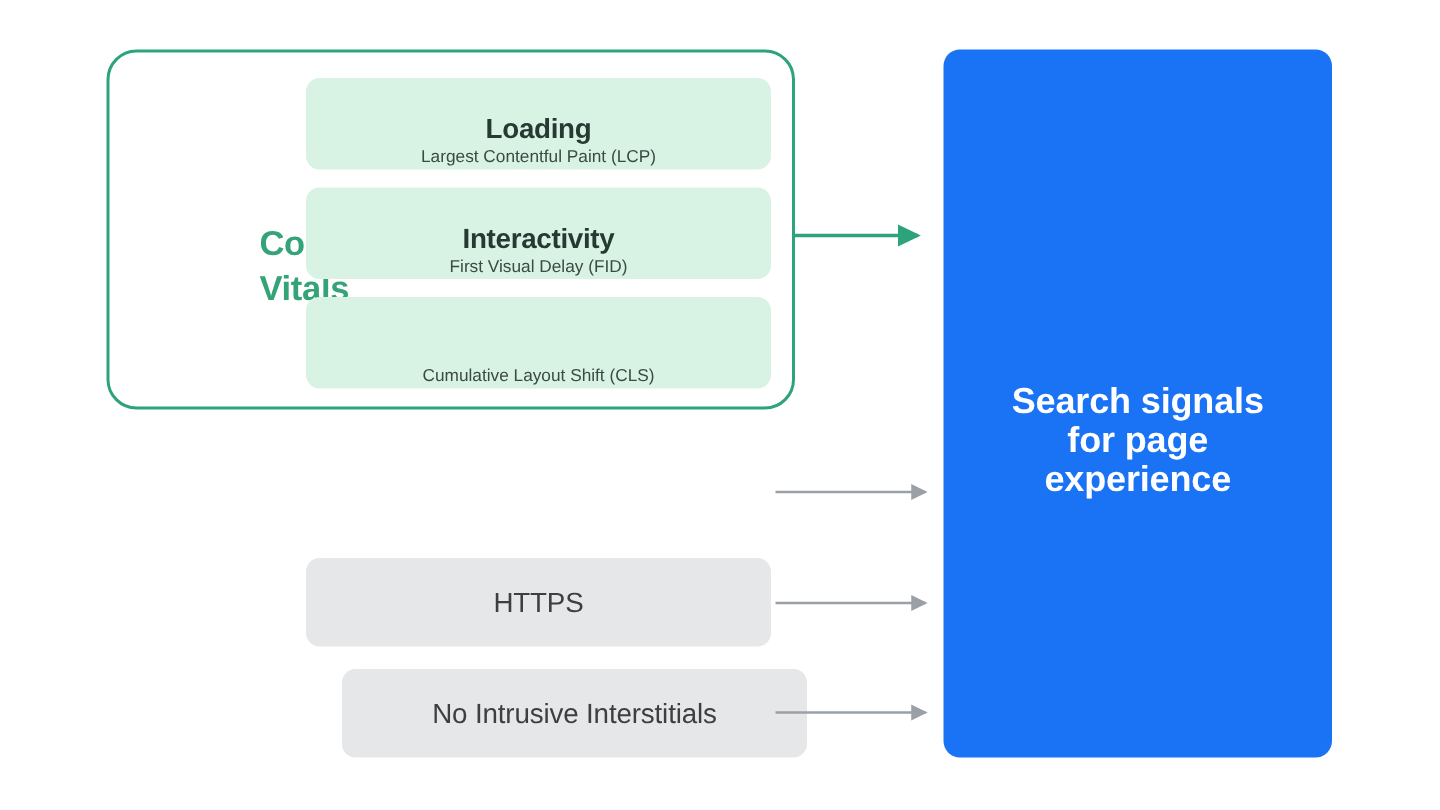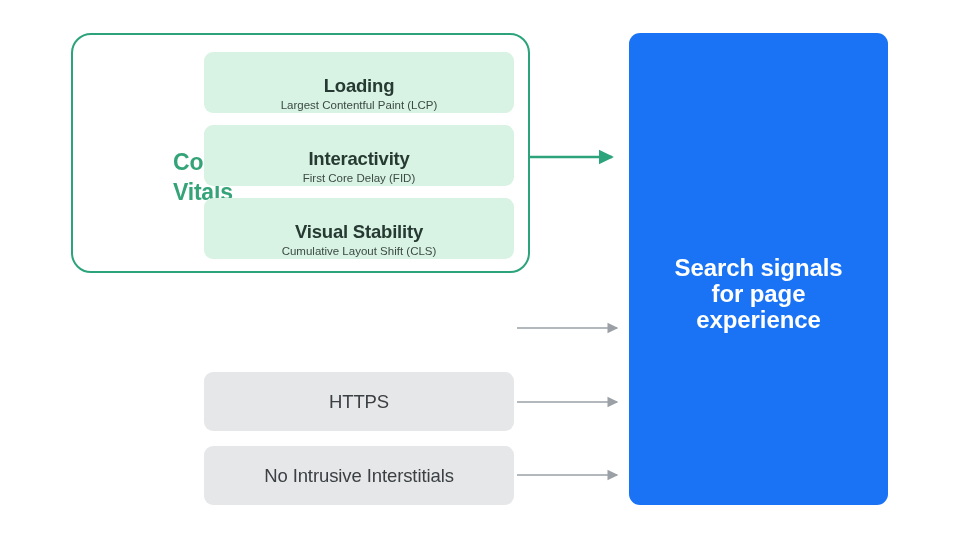--- a/index.html
+++ b/index.html
@@ -87,21 +87,21 @@
     width: 310px;
     height: 59px;
     background: #e6e7e8;
     border-radius: 9px;
     display: flex;
     align-items: center;
     justify-content: center;
   }
   .signal-card.s0 { top: 298px; }
   .signal-card.s1 { top: 372px; }
-  .signal-card.s2 { top: 446px; }
+  .signal-card.s2 { top: 446px; margin-left: 24px; }
 
   .signal-label {
     color: #3c4043;
     font-size: 18.5px;
     font-weight: normal;
     letter-spacing: -0.1px;
   }
 
   
   .search-panel {
@@ -147,24 +147,23 @@
       <div>Vitals</div>
     </div>
   </div>
 
   <div class="metric-card m0">
     <div class="metric-title">Loading</div>
     <div class="metric-sub">Largest Contentful Paint (LCP)</div>
   </div>
   <div class="metric-card m1">
     <div class="metric-title">Interactivity</div>
-    <div class="metric-sub">First Core Delay (FID)</div>
+    <div class="metric-sub">First Visual Delay (FID)</div>
   </div>
   <div class="metric-card m2">
-    <div class="metric-title">Visual Stability</div>
     <div class="metric-sub">Cumulative Layout Shift (CLS)</div>
   </div>
 
   <div class="signal-card s1">
     <div class="signal-label">HTTPS</div>
   </div>
   <div class="signal-card s2">
     <div class="signal-label">No Intrusive Interstitials</div>
   </div>
 

